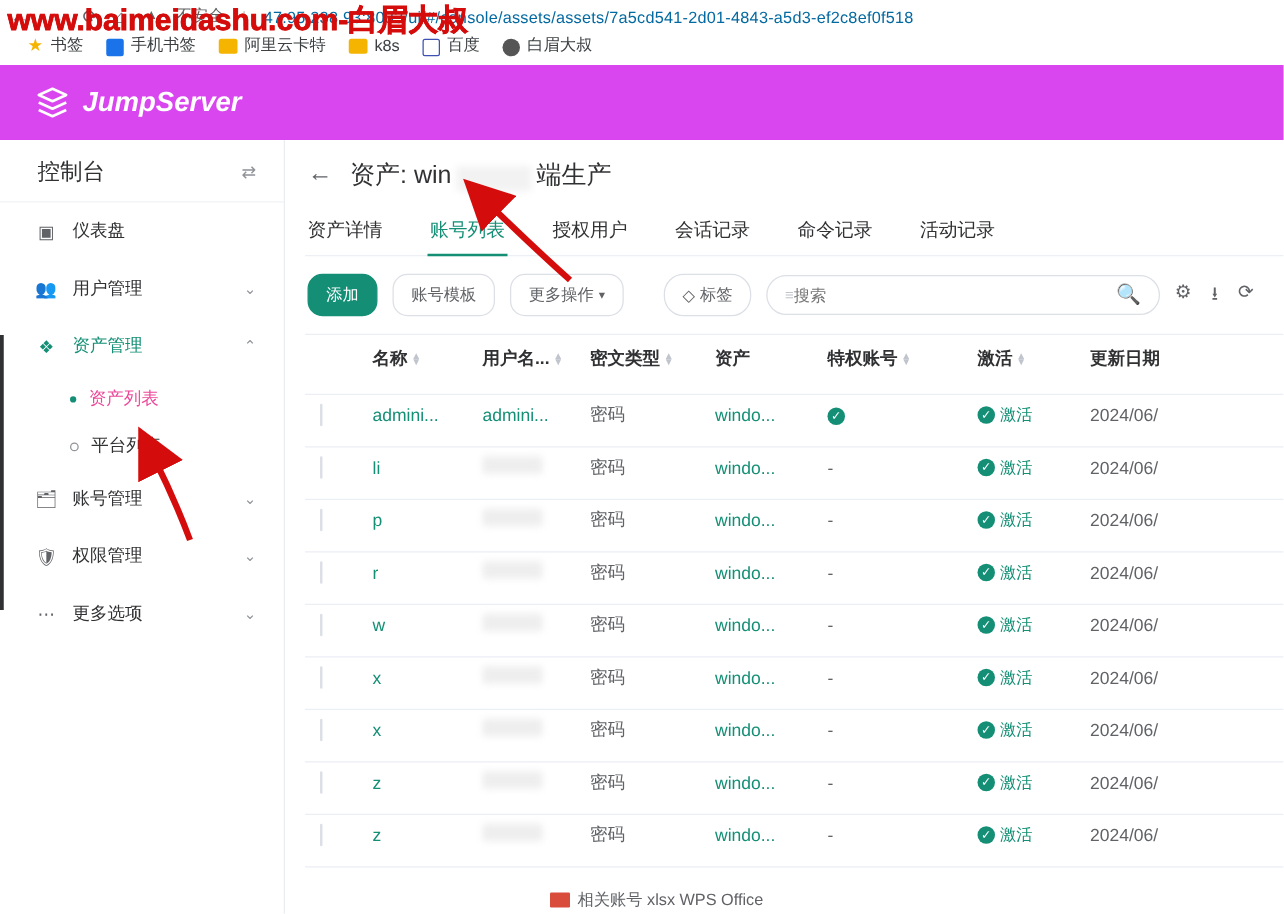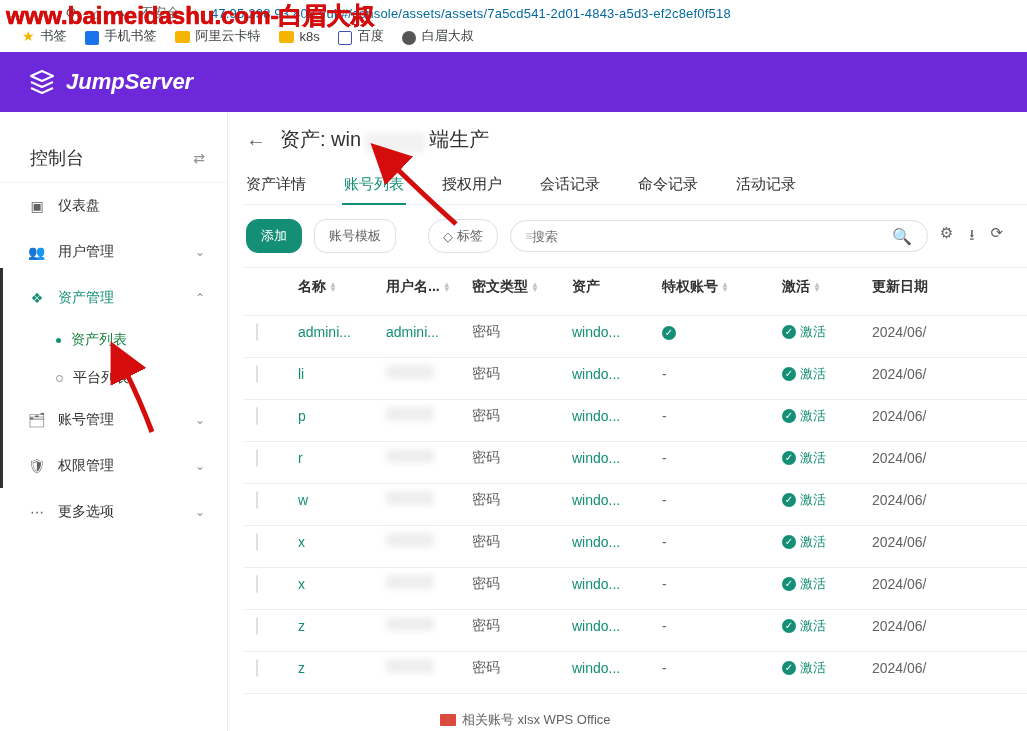--- a/index.html
+++ b/index.html
@@ -16,39 +16,39 @@
   .bm-row { display: flex; align-items: center; gap: 18px; padding: 2px 14px 6px 22px; height: 28px; font-size: 13px; color: #3c4043; }
   .bm-row .star { color: #f4b400; font-size: 14px; }
   .bm-row .folder { width: 15px; height: 12px; border-radius: 2px; display: inline-block; position: relative; top: 1px; }
   .bm-row .square { width: 14px; height: 14px; border-radius: 2px; display: inline-block; position: relative; top: 2px; }
   .bm-row .item { display: flex; align-items: center; gap: 6px; }
 
   
   .watermark { position: absolute; top: 0; left: 6px; font-size: 24px; font-weight: 800; color: #d40c0b; letter-spacing: 0; z-index: 5; -webkit-text-stroke: .6px #d40c0b; text-shadow: 0 0 0 #d40c0b; }
 
   
-  .app-bar { background: #6d28d9; height: 60px; display: flex; align-items: center; padding: 0 28px; }
+  .app-bar { background: #d946ef; height: 60px; display: flex; align-items: center; padding: 0 28px; }
   .logo { display: flex; align-items: center; gap: 10px; color: #fff; font-weight: 700; font-size: 22px; font-style: italic; }
   .logo-box { width: 28px; height: 28px; position: relative; }
   .logo-box svg { width: 28px; height: 28px; }
 
   
   .shell { display: flex; height: calc(731px - 24px - 28px - 60px); }
-  .sidebar { width: 228px; border-right: 1px solid #e9edf0; padding-top: 24px; position: relative; }
+  .sidebar { width: 228px; border-right: 1px solid #e9edf0; padding-top: 3px; position: relative; }
   .sb-head { display: flex; align-items: center; justify-content: space-between; padding: 10px 22px 12px 30px; font-size: 18px; color: #303133; border-bottom: 1px solid #f0f2f5; }
   .sb-head .swap { font-size: 14px; color: #909399; }
   .sb-item { display: flex; align-items: center; justify-content: space-between; padding: 14px 22px 14px 28px; font-size: 14px; color: #303133; cursor: pointer; }
   .sb-item.active { color: #148f76; }
   .sb-item .ic { width: 18px; display: inline-flex; justify-content: center; color: #606266; }
   .sb-item.active .ic { color: #148f76; }
   .sb-item .label { flex: 1; padding-left: 12px; }
   .sb-item .chev { color: #909399; font-size: 12px; }
   .sb-sub { padding-left: 56px; }
   .sb-sub .sub-row { display: flex; align-items: center; gap: 10px; padding: 10px 0; font-size: 14px; color: #303133; cursor: pointer; position: relative; }
-  .sb-sub .sub-row.active { color: #15803d; }
+  .sb-sub .sub-row.active { color: #ec4899; }
   .sb-sub .dot { width: 5px; height: 5px; border-radius: 50%; background: #303133; }
   .sb-sub .sub-row.active .dot { background: #148f76; }
   .sb-sub .ring { width: 7px; height: 7px; border-radius: 50%; border: 1px solid #909399; background: transparent; }
   .sidebar .vbar { position: absolute; left: 0; top: 156px; width: 3px; height: 220px; background: #303133; }
 
   .main { flex: 1; padding: 14px 0 0 16px; overflow: hidden; }
   .crumb { display: flex; align-items: center; gap: 14px; font-size: 20px; color: #303133; padding: 0 0 10px 2px; }
   .crumb .back { font-size: 20px; color: #606266; }
   .crumb .asset-title { display: flex; align-items: flex-end; gap: 2px; }
   .crumb .blurbox { display: inline-block; width: 60px; height: 20px; background: #f2f2f2; filter: blur(3px); border-radius: 2px; margin: 0 2px; }
@@ -206,20 +206,24 @@
       <div class="tab active">账号列表</div>
       <div class="tab">授权用户</div>
       <div class="tab">会话记录</div>
       <div class="tab">命令记录</div>
       <div class="tab">活动记录</div>
     </div>
 
     <div class="toolbar">
       <button class="btn primary">添加</button>
       <button class="btn">账号模板</button>
+      <button class="btn">
+          <span>更多操作</span>
+          <span style="font-size:10px;">▾</span>
+        </button>
       <div style="width:8px;"></div>
       <button class="btn" style="border-radius:16px;">
           <span>◇</span>
           <span>标签</span>
         </button>
       <div class="search">
         <span style="color:#c0c4cc;font-size:12px;">≡</span>
         <input placeholder="搜索" style="">
         <span style="color:#909399;">🔍</span>
       </div>

